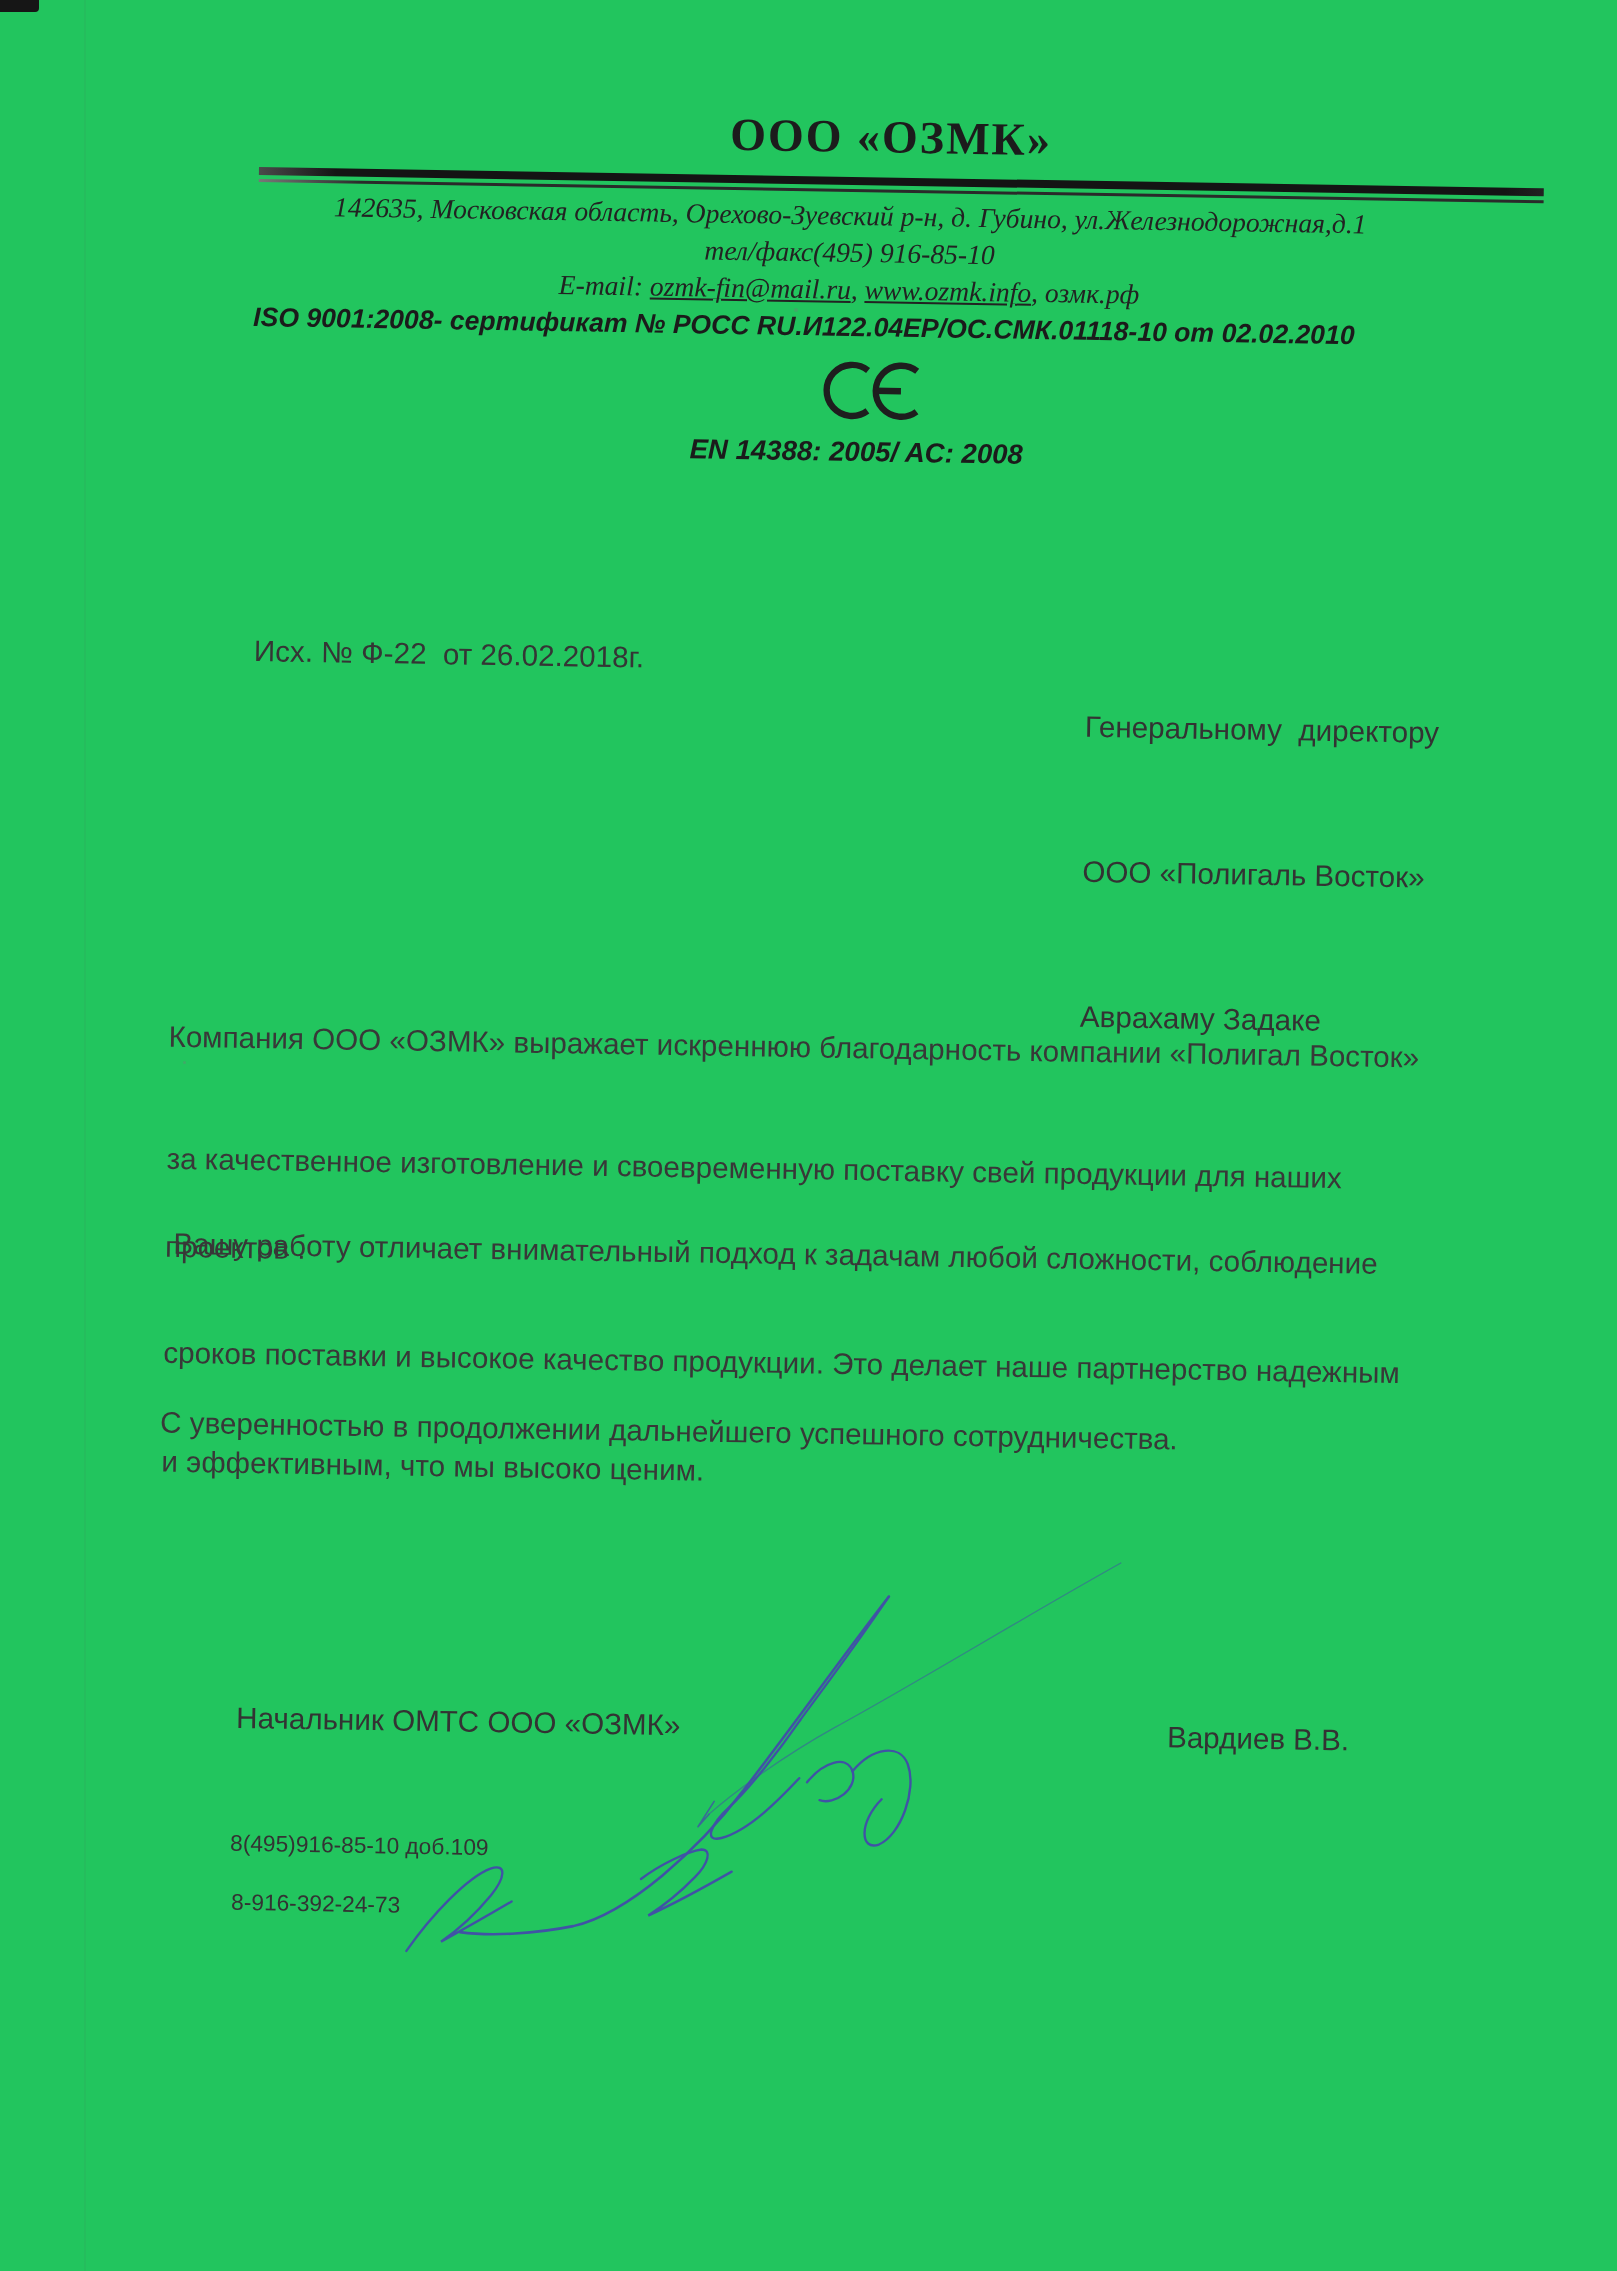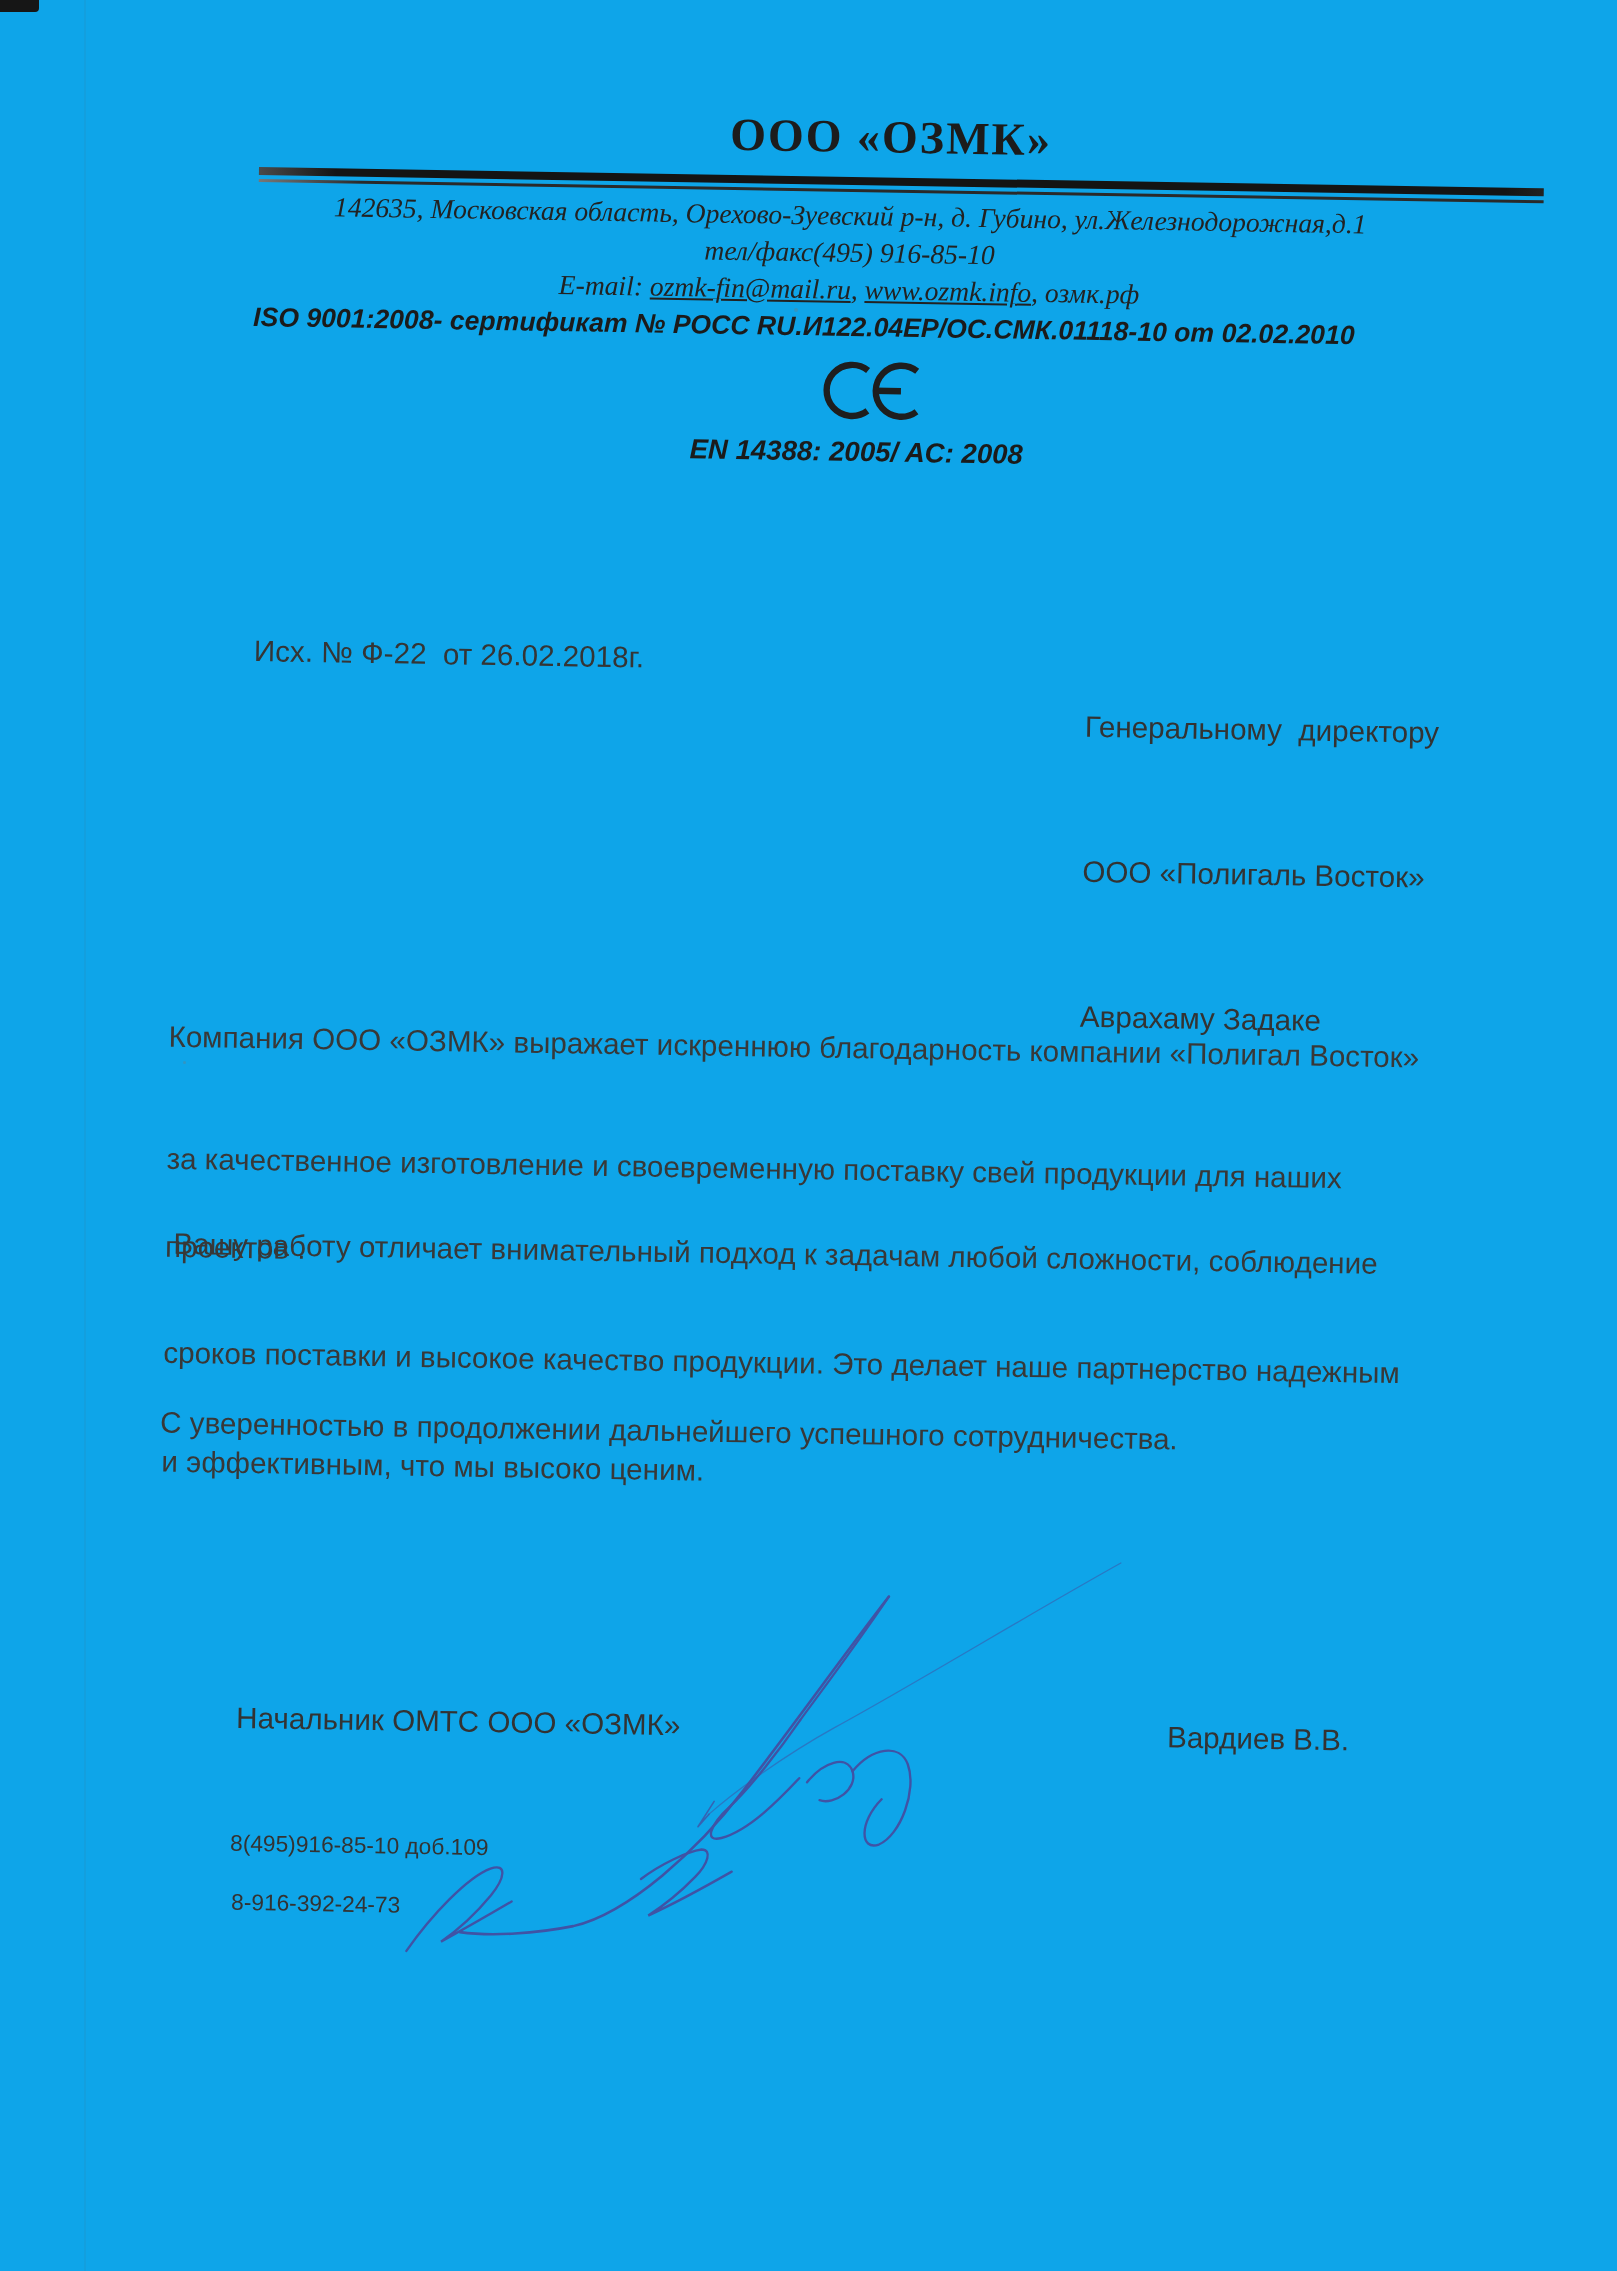--- a/index.html
+++ b/index.html
@@ -1,19 +1,19 @@
 <!DOCTYPE html>
 <html><head>
 <meta charset="utf-8">
 <style>
   html,body{margin:0;padding:0;background:#e8e8e8;}
   .page{
     position:relative;
     width:1617px;height:2272px;
-    background:#0ea5e9;
+    background:#22c55e;
     overflow:hidden;
     font-family:"Liberation Sans",sans-serif;
     color:#3a3a3a;
   }
   
   .corner-chip{position:absolute;left:0;top:0;width:39px;height:11.8px;background:#161616;border-radius:0 0 3.9px 0;}
   .scan-streak{position:absolute;left:84px;top:0;width:2px;height:100%;background:rgba(90,90,90,.07);}
   .speck{position:absolute;background:rgba(120,120,120,.35);border-radius:50%;}
   .speck.s1{left:794px;top:308px;width:3.9px;height:3.9px;}
   .speck.s2{left:183px;top:1061px;width:3px;height:3px;}

